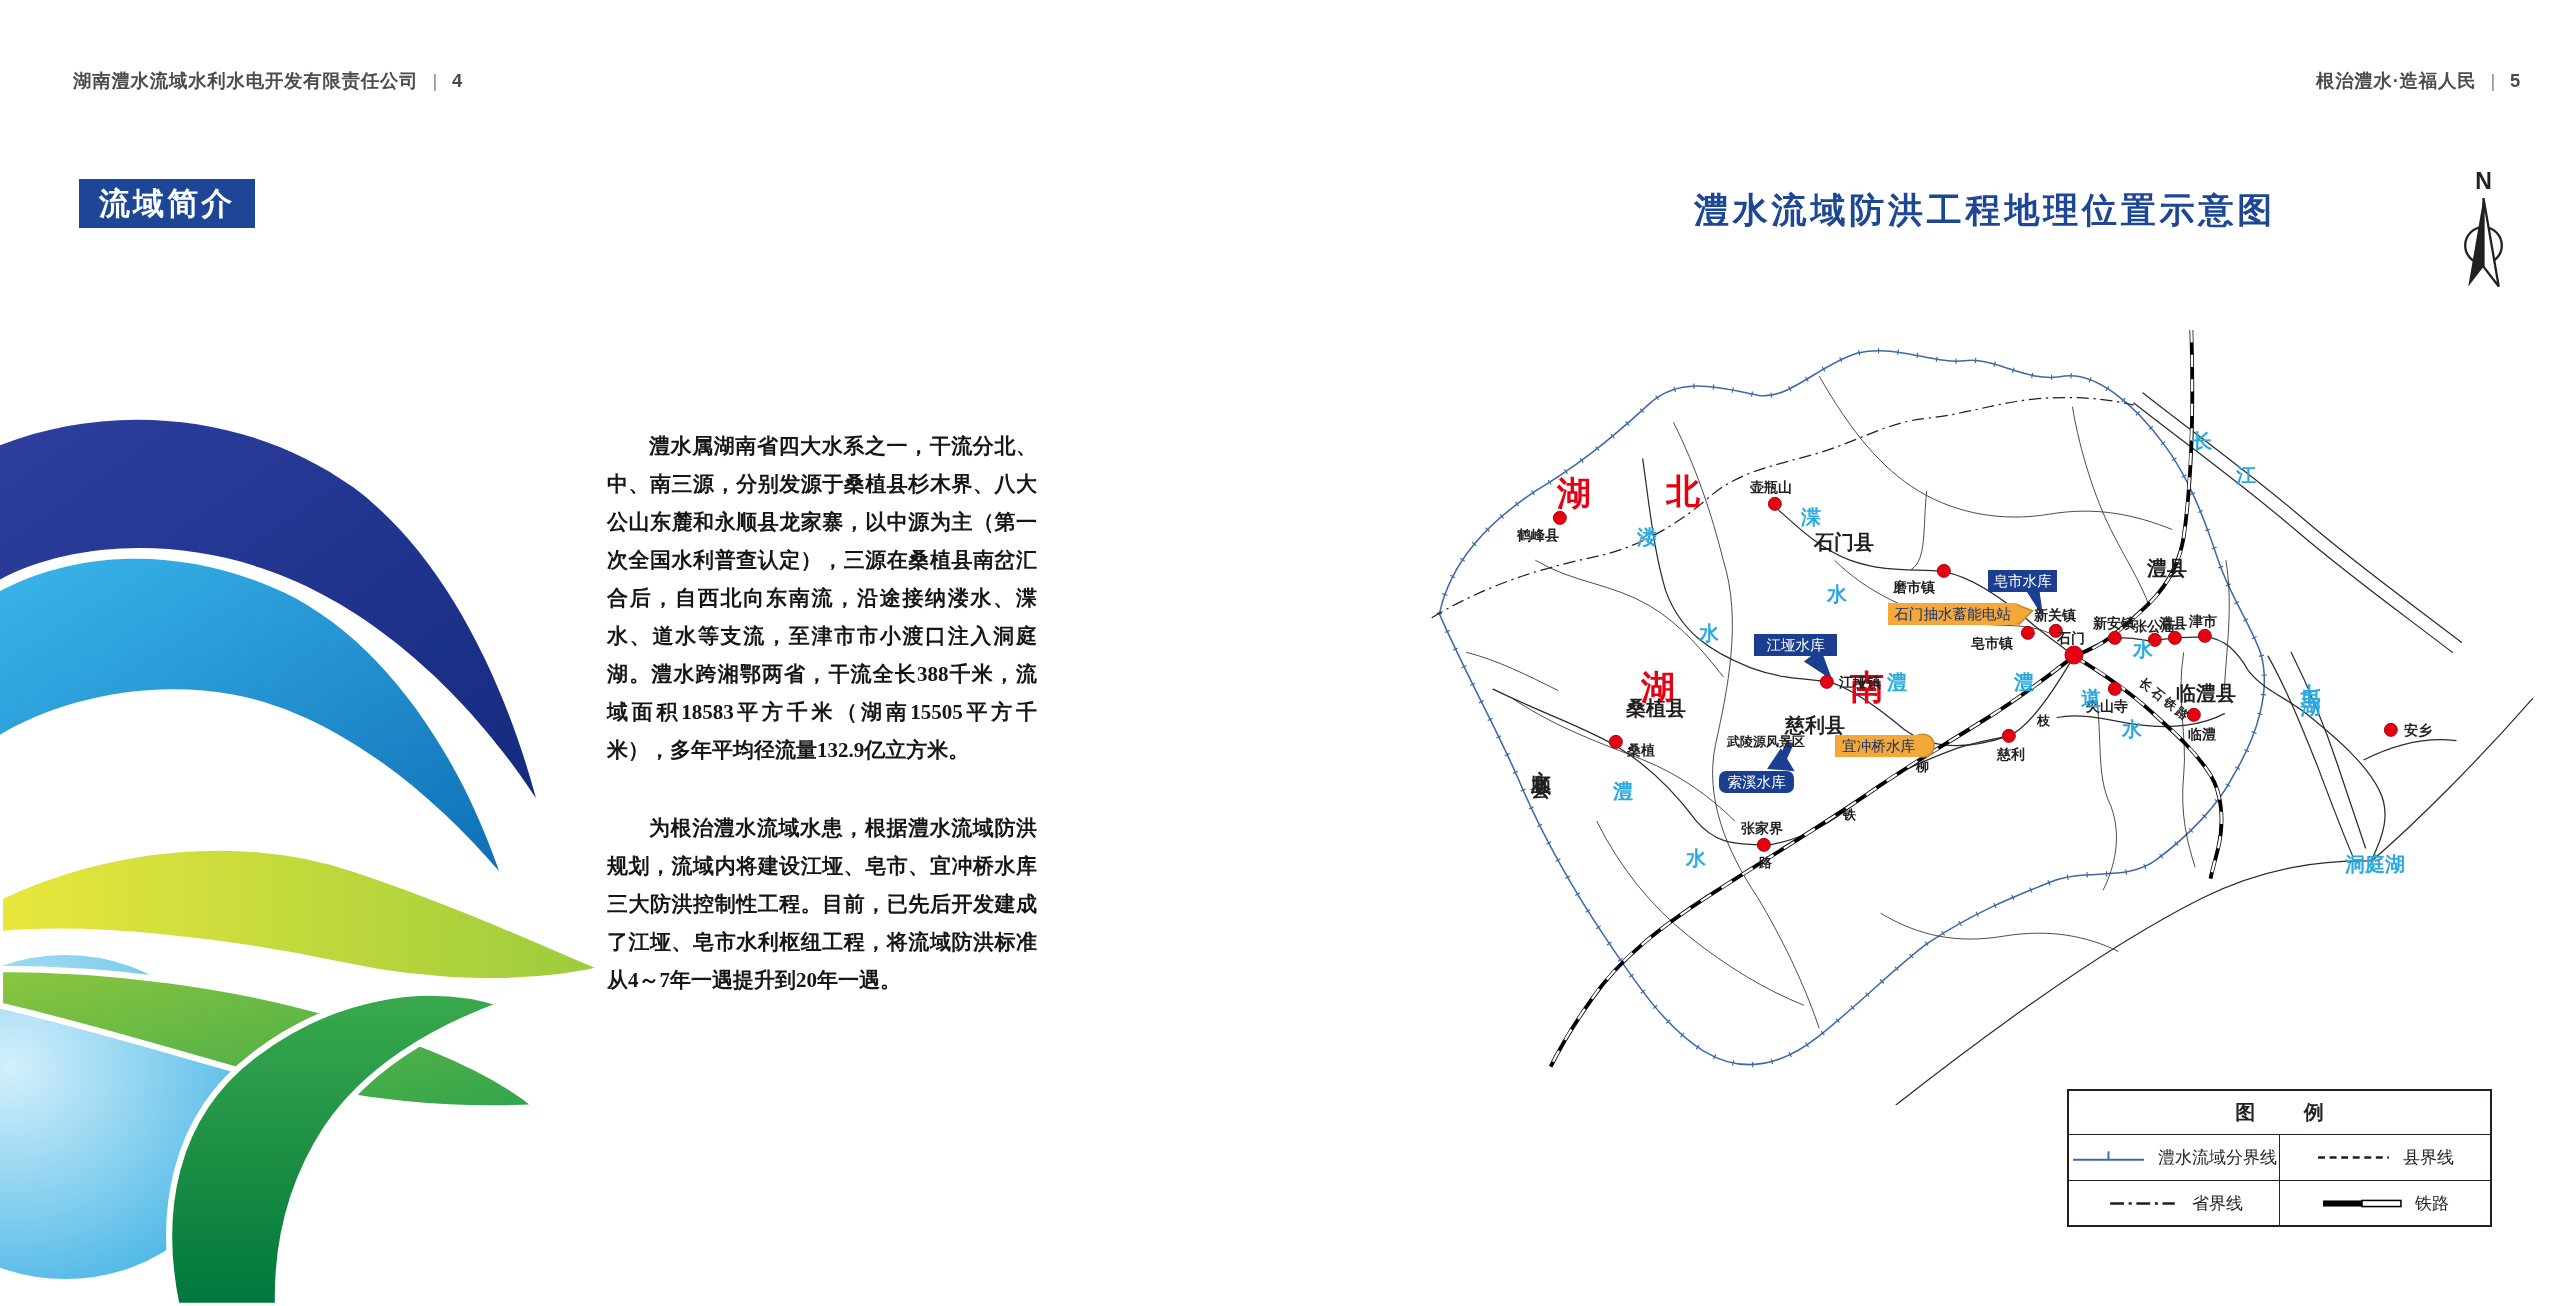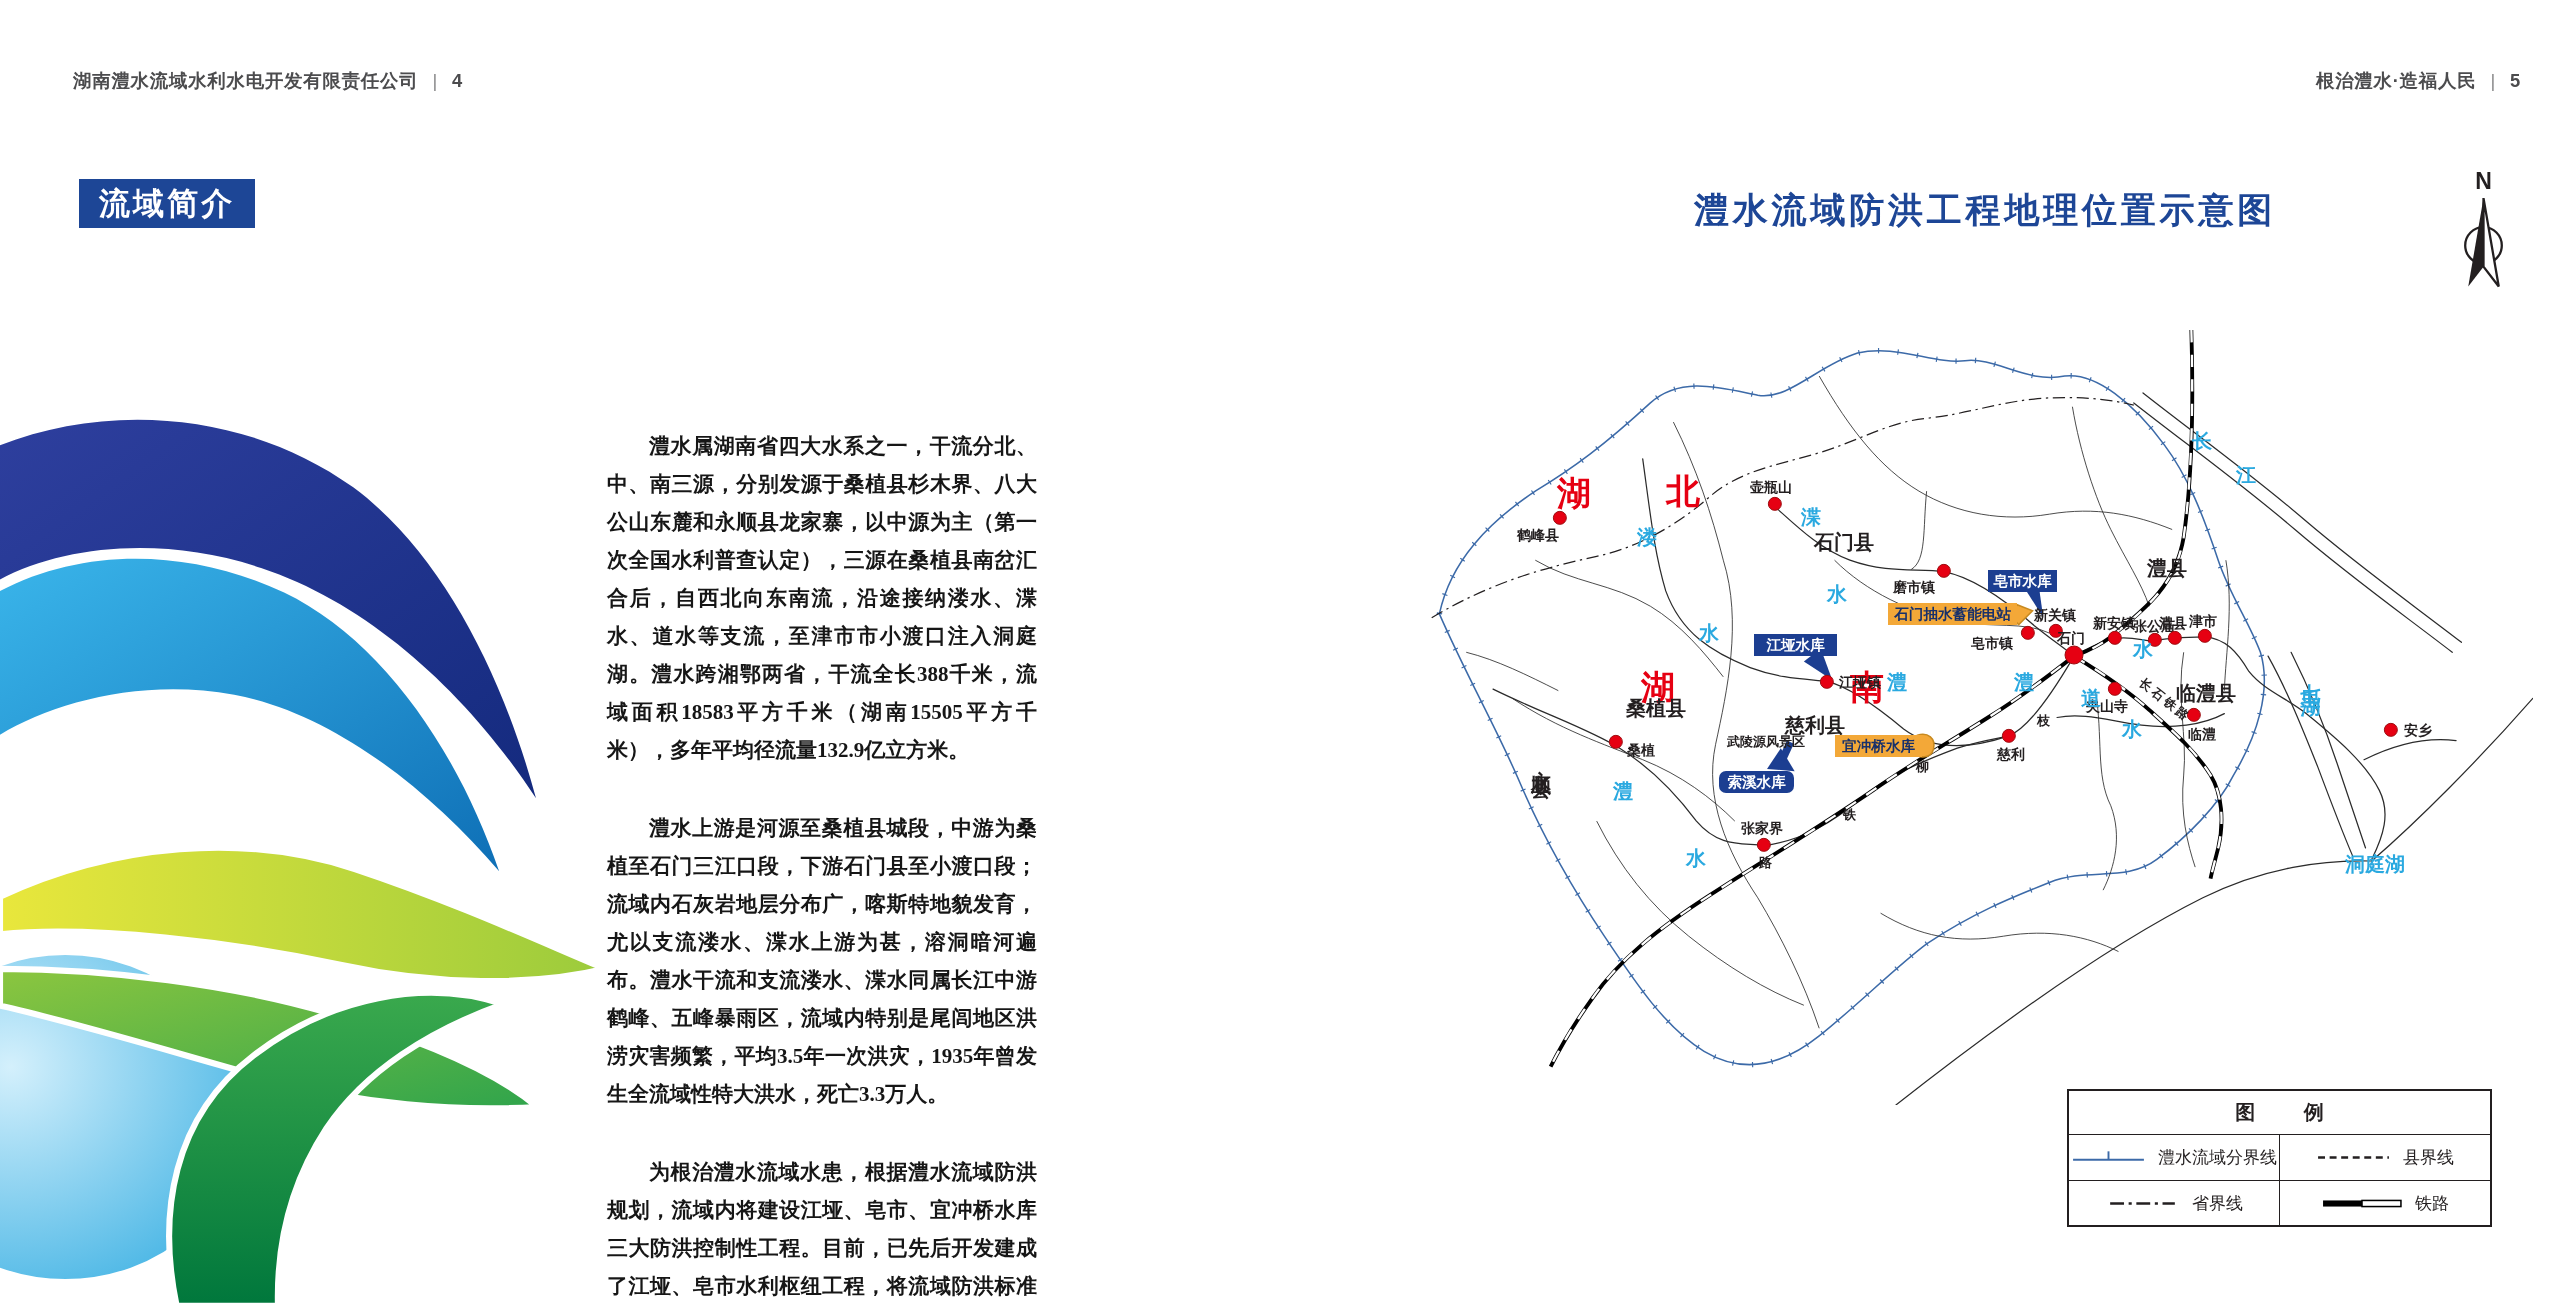--- a/index.html
+++ b/index.html
@@ -37,21 +37,21 @@
   .county-label{position:absolute;font-size:20px;font-weight:800;color:#231f20;line-height:1.12;white-space:nowrap;}
   .county-label.vert{writing-mode:vertical-rl;letter-spacing:4.6px;}
   .poi-label{position:absolute;font-size:14px;font-weight:700;color:#231f20;line-height:1;white-space:nowrap;}
   .poi-dot{position:absolute;width:12.3px;height:12.3px;border-radius:50%;background:#e60012;border:0.8px solid #9c0c10;transform:translate(-50%,-50%);}
   .poi-dot.big{width:17px;height:17px;}
   .river-char{position:absolute;font-size:20px;font-weight:800;color:#2aa9e0;line-height:1;white-space:nowrap;}
   .river-char.vert{writing-mode:vertical-rl;letter-spacing:6.1px;}
   .rail-char{position:absolute;font-size:13px;font-weight:700;color:#231f20;line-height:1;}
   .diag-label{position:absolute;font-size:12.3px;font-weight:700;color:#231f20;transform:rotate(38deg);letter-spacing:3.1px;white-space:nowrap;}
   .scenic-label{position:absolute;font-size:13px;font-weight:800;color:#231f20;white-space:nowrap;}
-  .callout{position:absolute;font-weight:700;font-size:14.6px;text-align:center;padding:3.8px 3.1px;line-height:1;white-space:nowrap;}
+  .callout{position:absolute;font-weight:400;font-size:14.6px;text-align:center;padding:3.8px 3.1px;line-height:1;white-space:nowrap;}
   .callout.navy{background:#1c3e91;color:#ffffff;}
   .callout.orange{background:#f3a838;color:#17306b;}
   
   #legend{
     position:absolute;left:2067px;top:1089px;width:425px;height:138px;
     border:2.3px solid #231f20;box-sizing:border-box;background:#fff;
   }
   #legend .ttl{height:43px;line-height:43px;text-align:center;font-size:20px;font-weight:800;letter-spacing:21.5px;text-indent:21.5px;border-bottom:1.5px solid #231f20;}
   #legend .grid{display:grid;grid-template-columns:1fr 1fr;grid-template-rows:1fr 1fr;height:91px;}
   #legend .cell{display:flex;align-items:center;justify-content:center;gap:10.7px;border-right:1.5px solid #231f20;border-bottom:1.5px solid #231f20;}
@@ -67,21 +67,20 @@
   <span>湖南澧水流域水利水电开发有限责任公司</span><span class="sep">|</span><span>4</span>
 </div>
 <div class="hdr" id="hdr-right">
   <span>根治澧水·造福人民</span><span class="sep">|</span><span>5</span>
 </div>
 
 <div class="badge">流域简介</div>
 
 <div id="body-text">
   <p>澧水属湖南省四大水系之一，干流分北、中、南三源，分别发源于桑植县杉木界、八大公山东麓和永顺县龙家寨，以中源为主（第一次全国水利普查认定），三源在桑植县南岔汇合后，自西北向东南流，沿途接纳溇水、渫水、道水等支流，至津市市小渡口注入洞庭湖。澧水跨湘鄂两省，干流全长388千米，流域面积18583平方千米（湖南15505平方千米），多年平均径流量132.9亿立方米。</p>
-  <p>澧水上游是河源至桑植县城段，中游为桑植至石门三江口段，下游石门县至小渡口段；流域内石灰岩地层分布广，喀斯特地貌发育，尤以支流溇水、渫水上游为甚，溶洞暗河遍布。澧水干流和支流溇水、渫水同属长江中游鹤峰、五峰暴雨区，流域内特别是尾闾地区洪涝灾害频繁，平均3.5年一次洪灾，1935年曾发生全流域性特大洪水，死亡3.3万人。</p>
   <p>为根治澧水流域水患，根据澧水流域防洪规划，流域内将建设江垭、皂市、宜冲桥水库三大防洪控制性工程。目前，已先后开发建成了江垭、皂市水利枢纽工程，将流域防洪标准从4～7年一遇提升到20年一遇。</p>
 </div>
 
 <div id="logo">
   <svg width="622" height="907" viewBox="0 0 810 1181">
     <defs>
       <linearGradient id="gNavy" x1="0" y1="0" x2="1" y2="1">
         <stop offset="0" stop-color="#2e3f9e"></stop>
           <stop offset="1" stop-color="#142a7e"></stop>
       </linearGradient>

